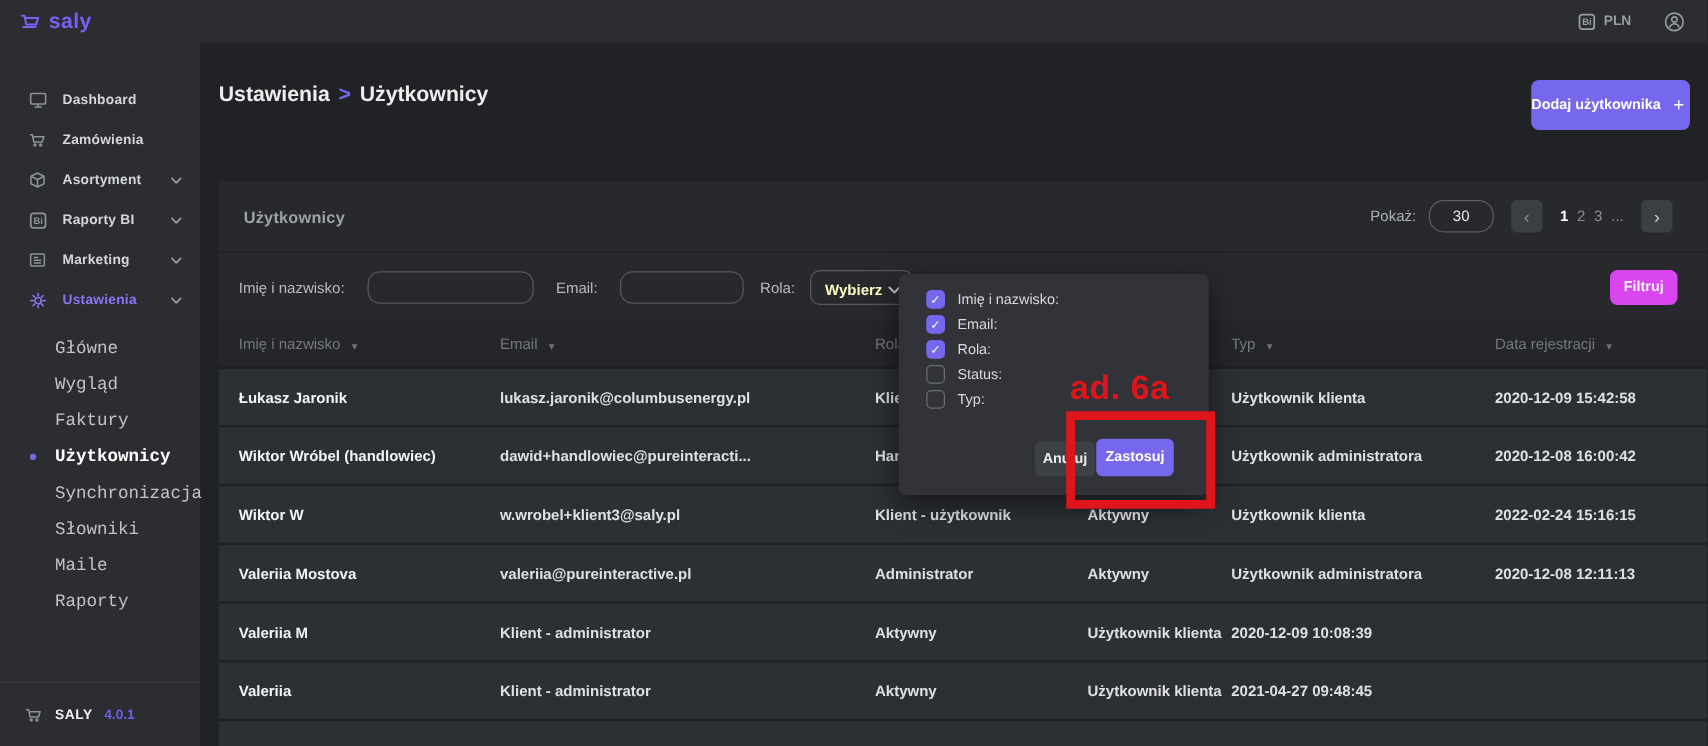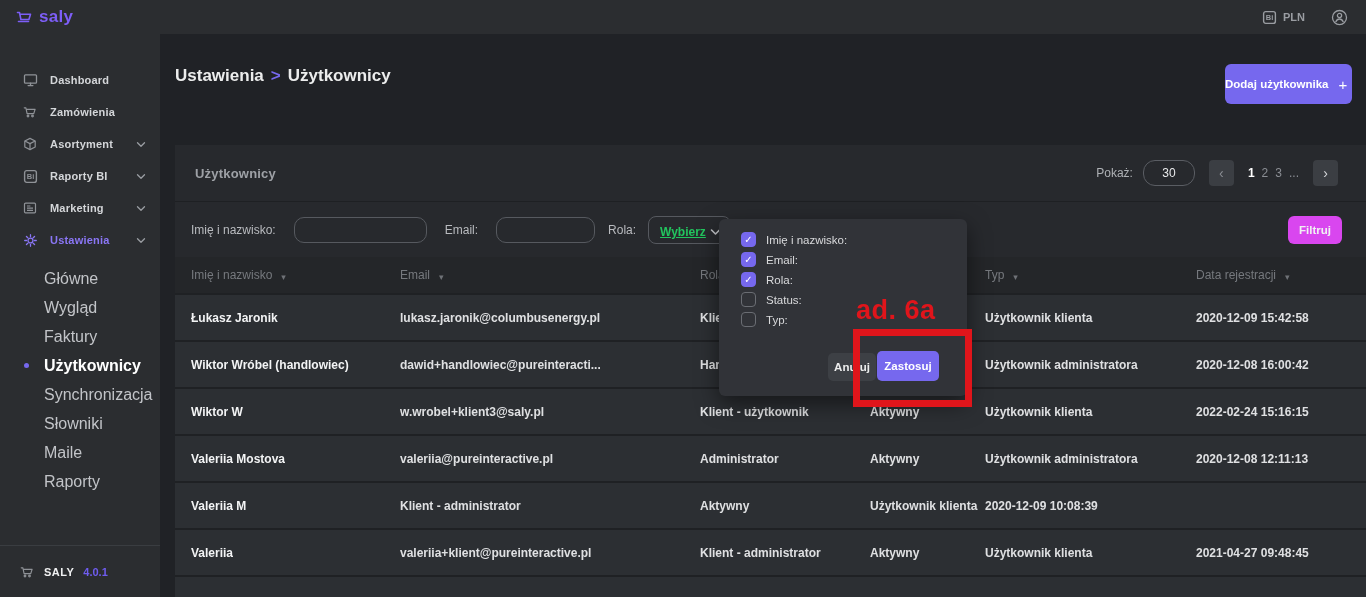--- a/index.html
+++ b/index.html
@@ -34,21 +34,21 @@
   .sidebar{position:absolute;left:0;top:34px;width:160px;height:563px;background:var(--bg-side);z-index:4;}
   .nav{padding-top:30px;}
   .nav-item{height:32px;display:flex;align-items:center;padding:0 14px 0 22px;cursor:pointer;}
   .nav-icon{width:16px;display:flex;align-items:center;justify-content:center;color:#8f9297;}
   .nav-label{font-size:11px;font-weight:bold;color:#d4d6d9;margin-left:12px;letter-spacing:.2px;}
   .nav-item.active .nav-label{color:#8a76f5;}
   .nav-item.active .nav-icon{color:#8a76f5;}
   .chev-wrap{margin-left:auto;color:#9a9da2;display:flex;}
   .subnav{padding-top:8px;}
   .subnav-item{height:29px;display:flex;align-items:center;padding-left:44px;position:relative;cursor:pointer;}
-  .subnav-label{font-size:16px;color:#c2c4c8;}
+  .subnav-label{font-size:14px;color:#c2c4c8;font-family:Liberation Mono, monospace;}
   .subnav-item.active .subnav-label{color:#ffffff;font-weight:bold;}
   .subnav-item.active::before{content:"";position:absolute;left:24px;top:12px;width:5px;height:5px;border-radius:50%;background:var(--accent);}
   .side-footer{position:absolute;left:0;bottom:0;width:160px;height:52px;border-top:1px solid #3a3d41;display:flex;align-items:center;padding-left:20px;gap:9px;}
   .side-footer .app-name{font-size:11px;font-weight:bold;color:#f0f1f2;letter-spacing:.5px;}
   .side-footer .version{font-size:11px;font-weight:bold;color:#6f5cf0;}
   .side-footer svg{color:#8f9297;}
   
   .breadcrumb{position:absolute;left:175px;top:66px;font-size:17px;font-weight:bold;color:#eceded;z-index:1;}
   .breadcrumb .crumb-sep{color:var(--accent);margin:0 7px;}
   .add-user-btn{position:absolute;top:64px;right:14px;width:127px;height:40px;background:var(--accent);border:none;border-radius:6px;color:#fff;font-size:11.5px;font-weight:bold;font-family:inherit;display:flex;align-items:center;gap:10px;cursor:pointer;z-index:1;}
@@ -62,21 +62,21 @@
   .show-input{width:52px;height:26px;margin-left:10px;background:transparent;border:1px solid #5a5d63;border-radius:12px;color:#e9eaec;font-size:12px;text-align:center;font-family:inherit;}
   .page-btn{width:25px;height:26px;border:none;border-radius:4px;background:#3b3e43;color:#8b8e94;font-size:14px;display:flex;align-items:center;justify-content:center;cursor:pointer;margin-left:14px;font-family:inherit;}
   .page-btn.next{color:#d4d6d9;}
   .pages{display:flex;gap:7px;margin-left:14px;font-size:12px;color:#8b8e94;}
   .pages .page.active{color:#ffffff;font-weight:bold;}
   .pages .page{cursor:pointer;}
   
   .filter-row{position:absolute;left:0;top:62px;right:0;height:46px;display:flex;align-items:center;padding-left:16px;}
   .f-label{font-size:12px;color:#b9bbbf;}
   .f-input{height:26px;background:transparent;border:1px solid #56595f;border-radius:10px;color:#e9eaec;font-size:12px;padding:0 10px;font-family:inherit;}
-  .f-select{height:28px;width:83px;border:1px solid #56595f;border-radius:8px;display:flex;align-items:center;justify-content:space-between;padding:4px 9px 0 11px;font-size:12px;color:#22c55e;font-weight:bold;cursor:pointer;text-decoration:underline;}
+  .f-select{height:28px;width:83px;border:1px solid #56595f;border-radius:8px;display:flex;align-items:center;justify-content:space-between;padding:4px 9px 0 11px;font-size:12px;color:#fef9c3;font-weight:bold;cursor:pointer;}
   .f-select svg{color:#c2c4c8;}
   .filter-btn{margin-left:auto;margin-right:24px;width:54px;height:28px;border:none;border-radius:6px;background:#d946ef;color:#f0f1f2;font-size:11.5px;font-weight:bold;font-family:inherit;cursor:pointer;}
   
   .grid-cols{display:grid;grid-template-columns:209px 300px 170px 115px 211px 1fr;align-items:center;padding-left:16px;}
   .thead{position:absolute;left:0;top:112px;right:0;height:38px;background:#242629;border-bottom:2px solid var(--sep);}
   .th{font-size:12px;color:#76797e;display:flex;align-items:flex-end;gap:9px;white-space:nowrap;overflow:hidden;}
   .th .caret{font-size:9px;color:#6f7277;}
   .tbody{position:absolute;left:0;top:150px;right:0;bottom:0;overflow:hidden;}
   .tr{height:47px;background:var(--row);border-bottom:2px solid var(--sep);}
   .td{font-size:12px;font-weight:600;color:#dfe0e2;white-space:nowrap;overflow:hidden;}
@@ -346,21 +346,20 @@
       </div>
       <div class="tr grid-cols">
         <div class="td name">Valeriia M</div>
         <div class="td">Klient - administrator</div>
         <div class="td">Aktywny</div>
         <div class="td">Użytkownik klienta</div>
         <div class="td">2020-12-09 10:08:39</div>
       </div>
       <div class="tr grid-cols">
         <div class="td name">Valeriia</div>
-        <div class="td">valeriia+klient@pureinteractive.pl</div>
         <div class="td">Klient - administrator</div>
         <div class="td">Aktywny</div>
         <div class="td">Użytkownik klienta</div>
         <div class="td">2021-04-27 09:48:45</div>
       </div>
       <div class="tr grid-cols"></div>
     </div>
 </div>
 
 <div class="popup">

